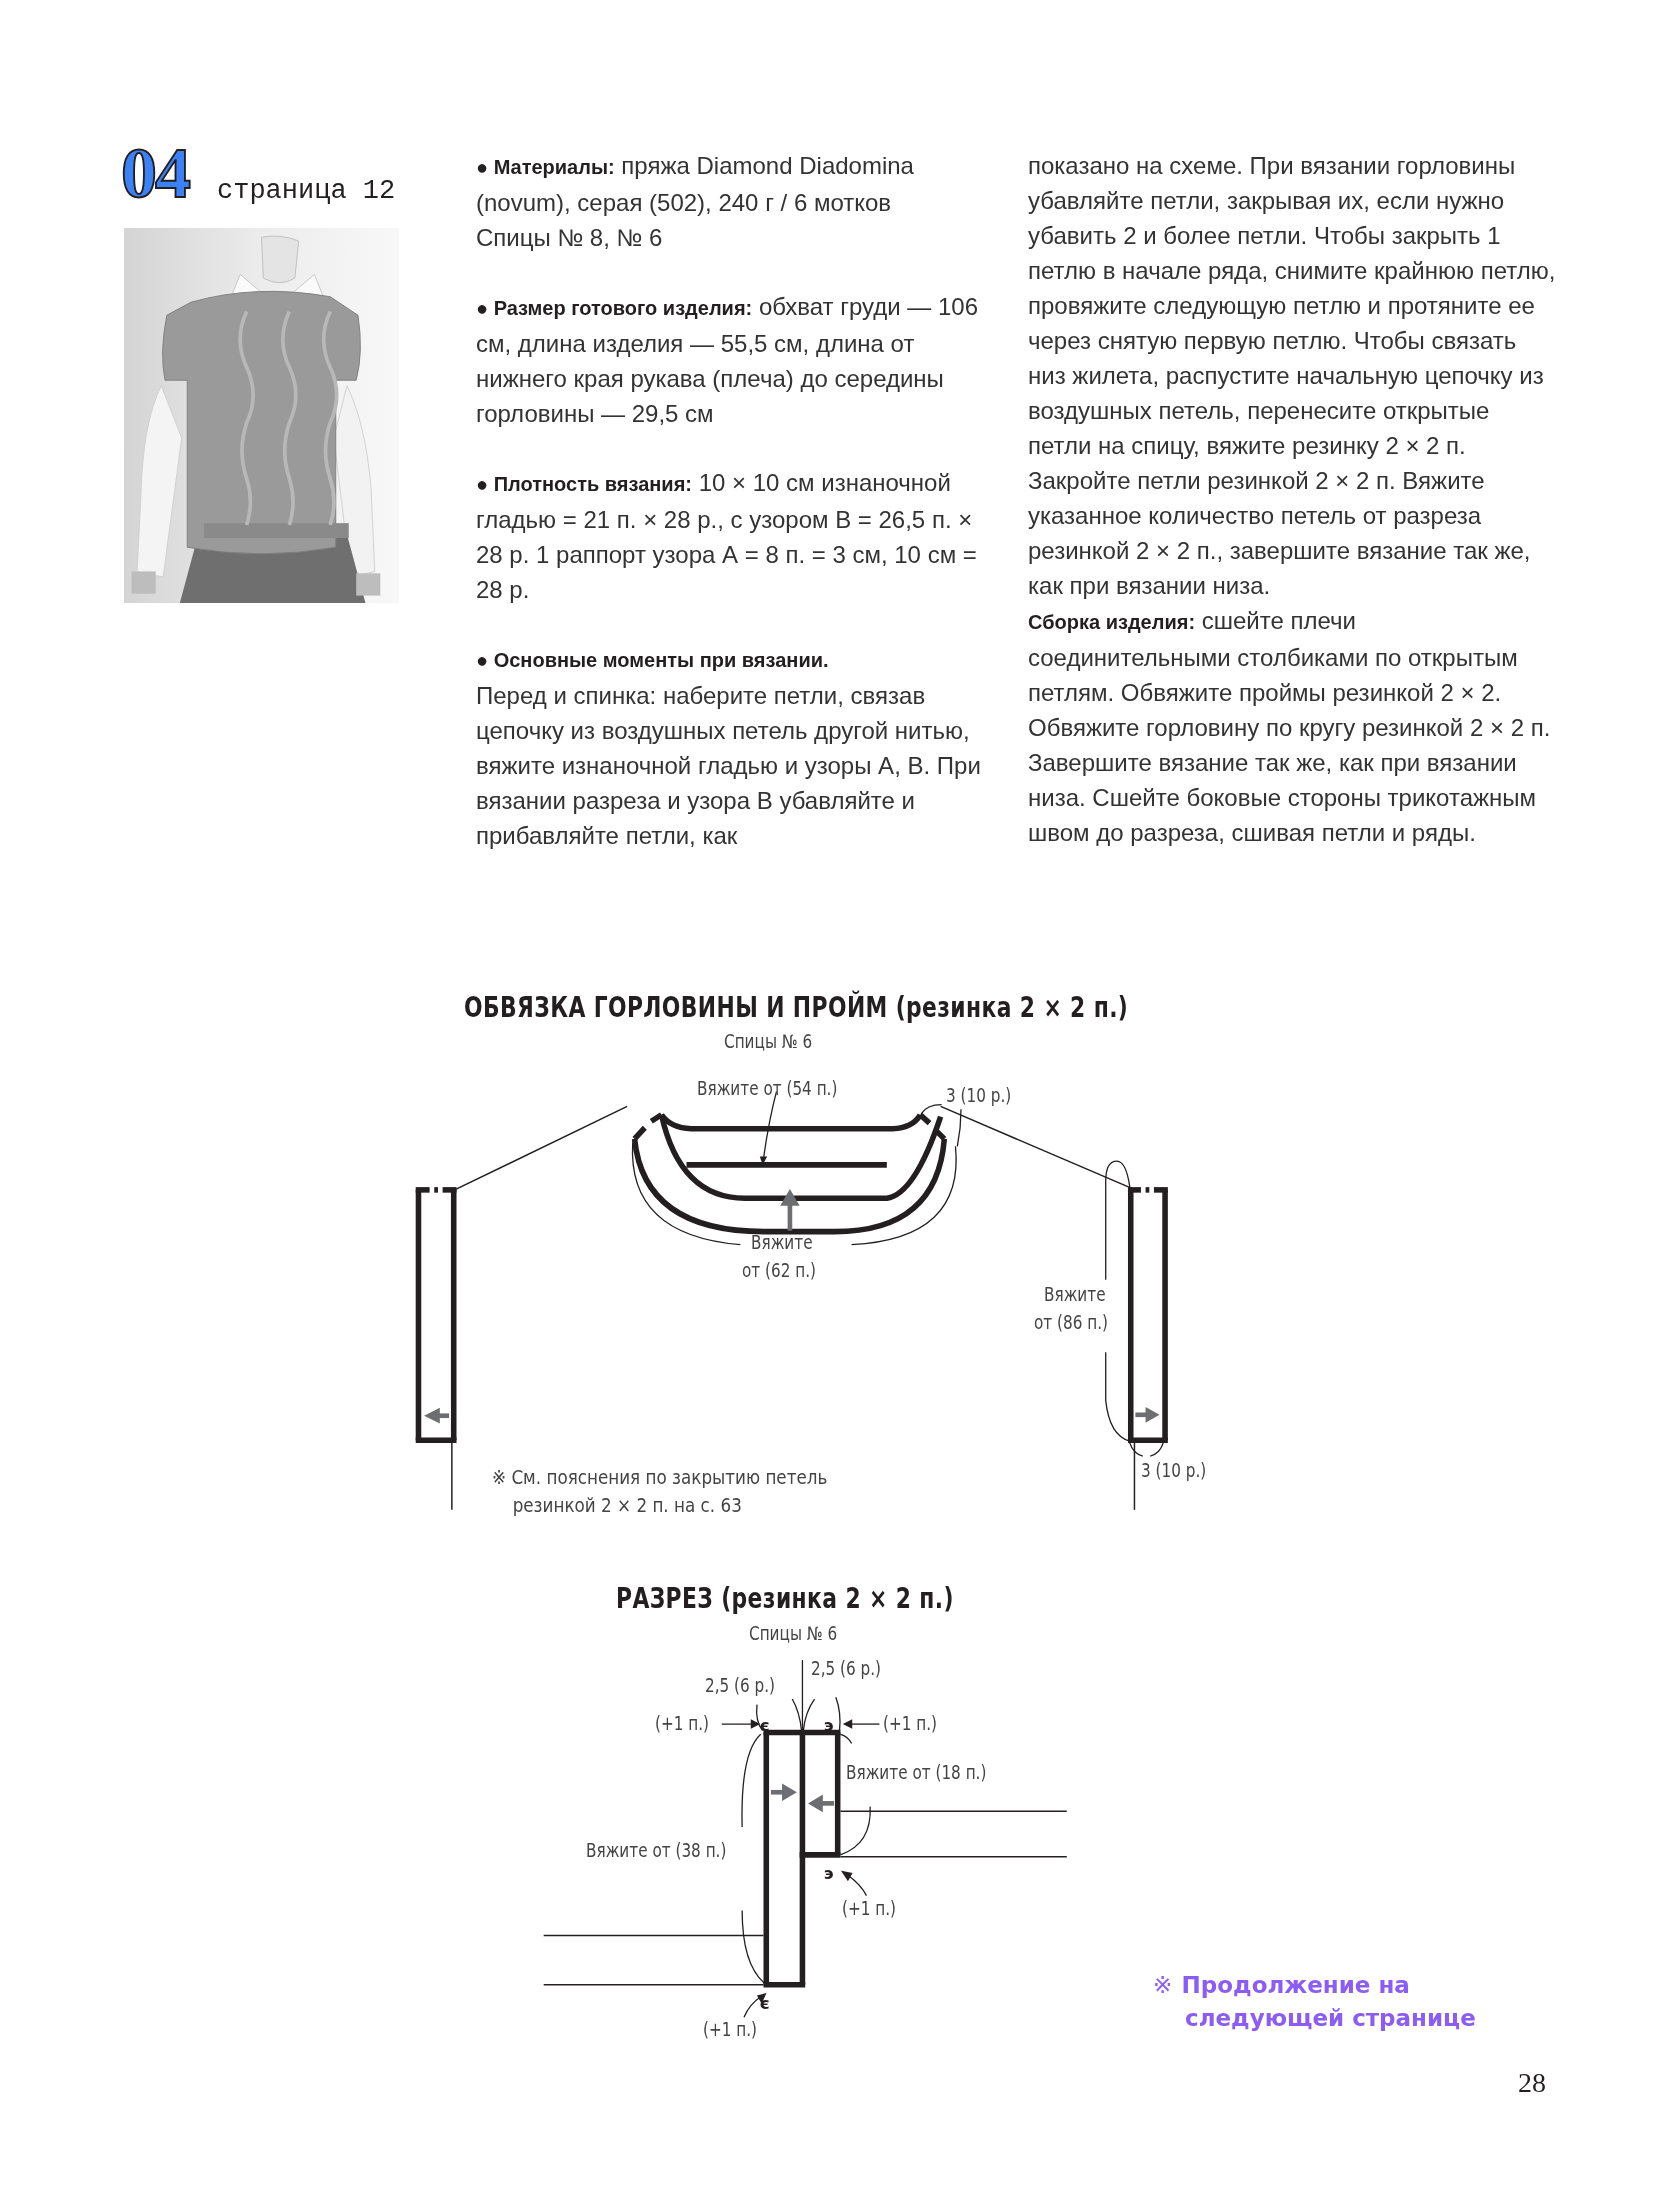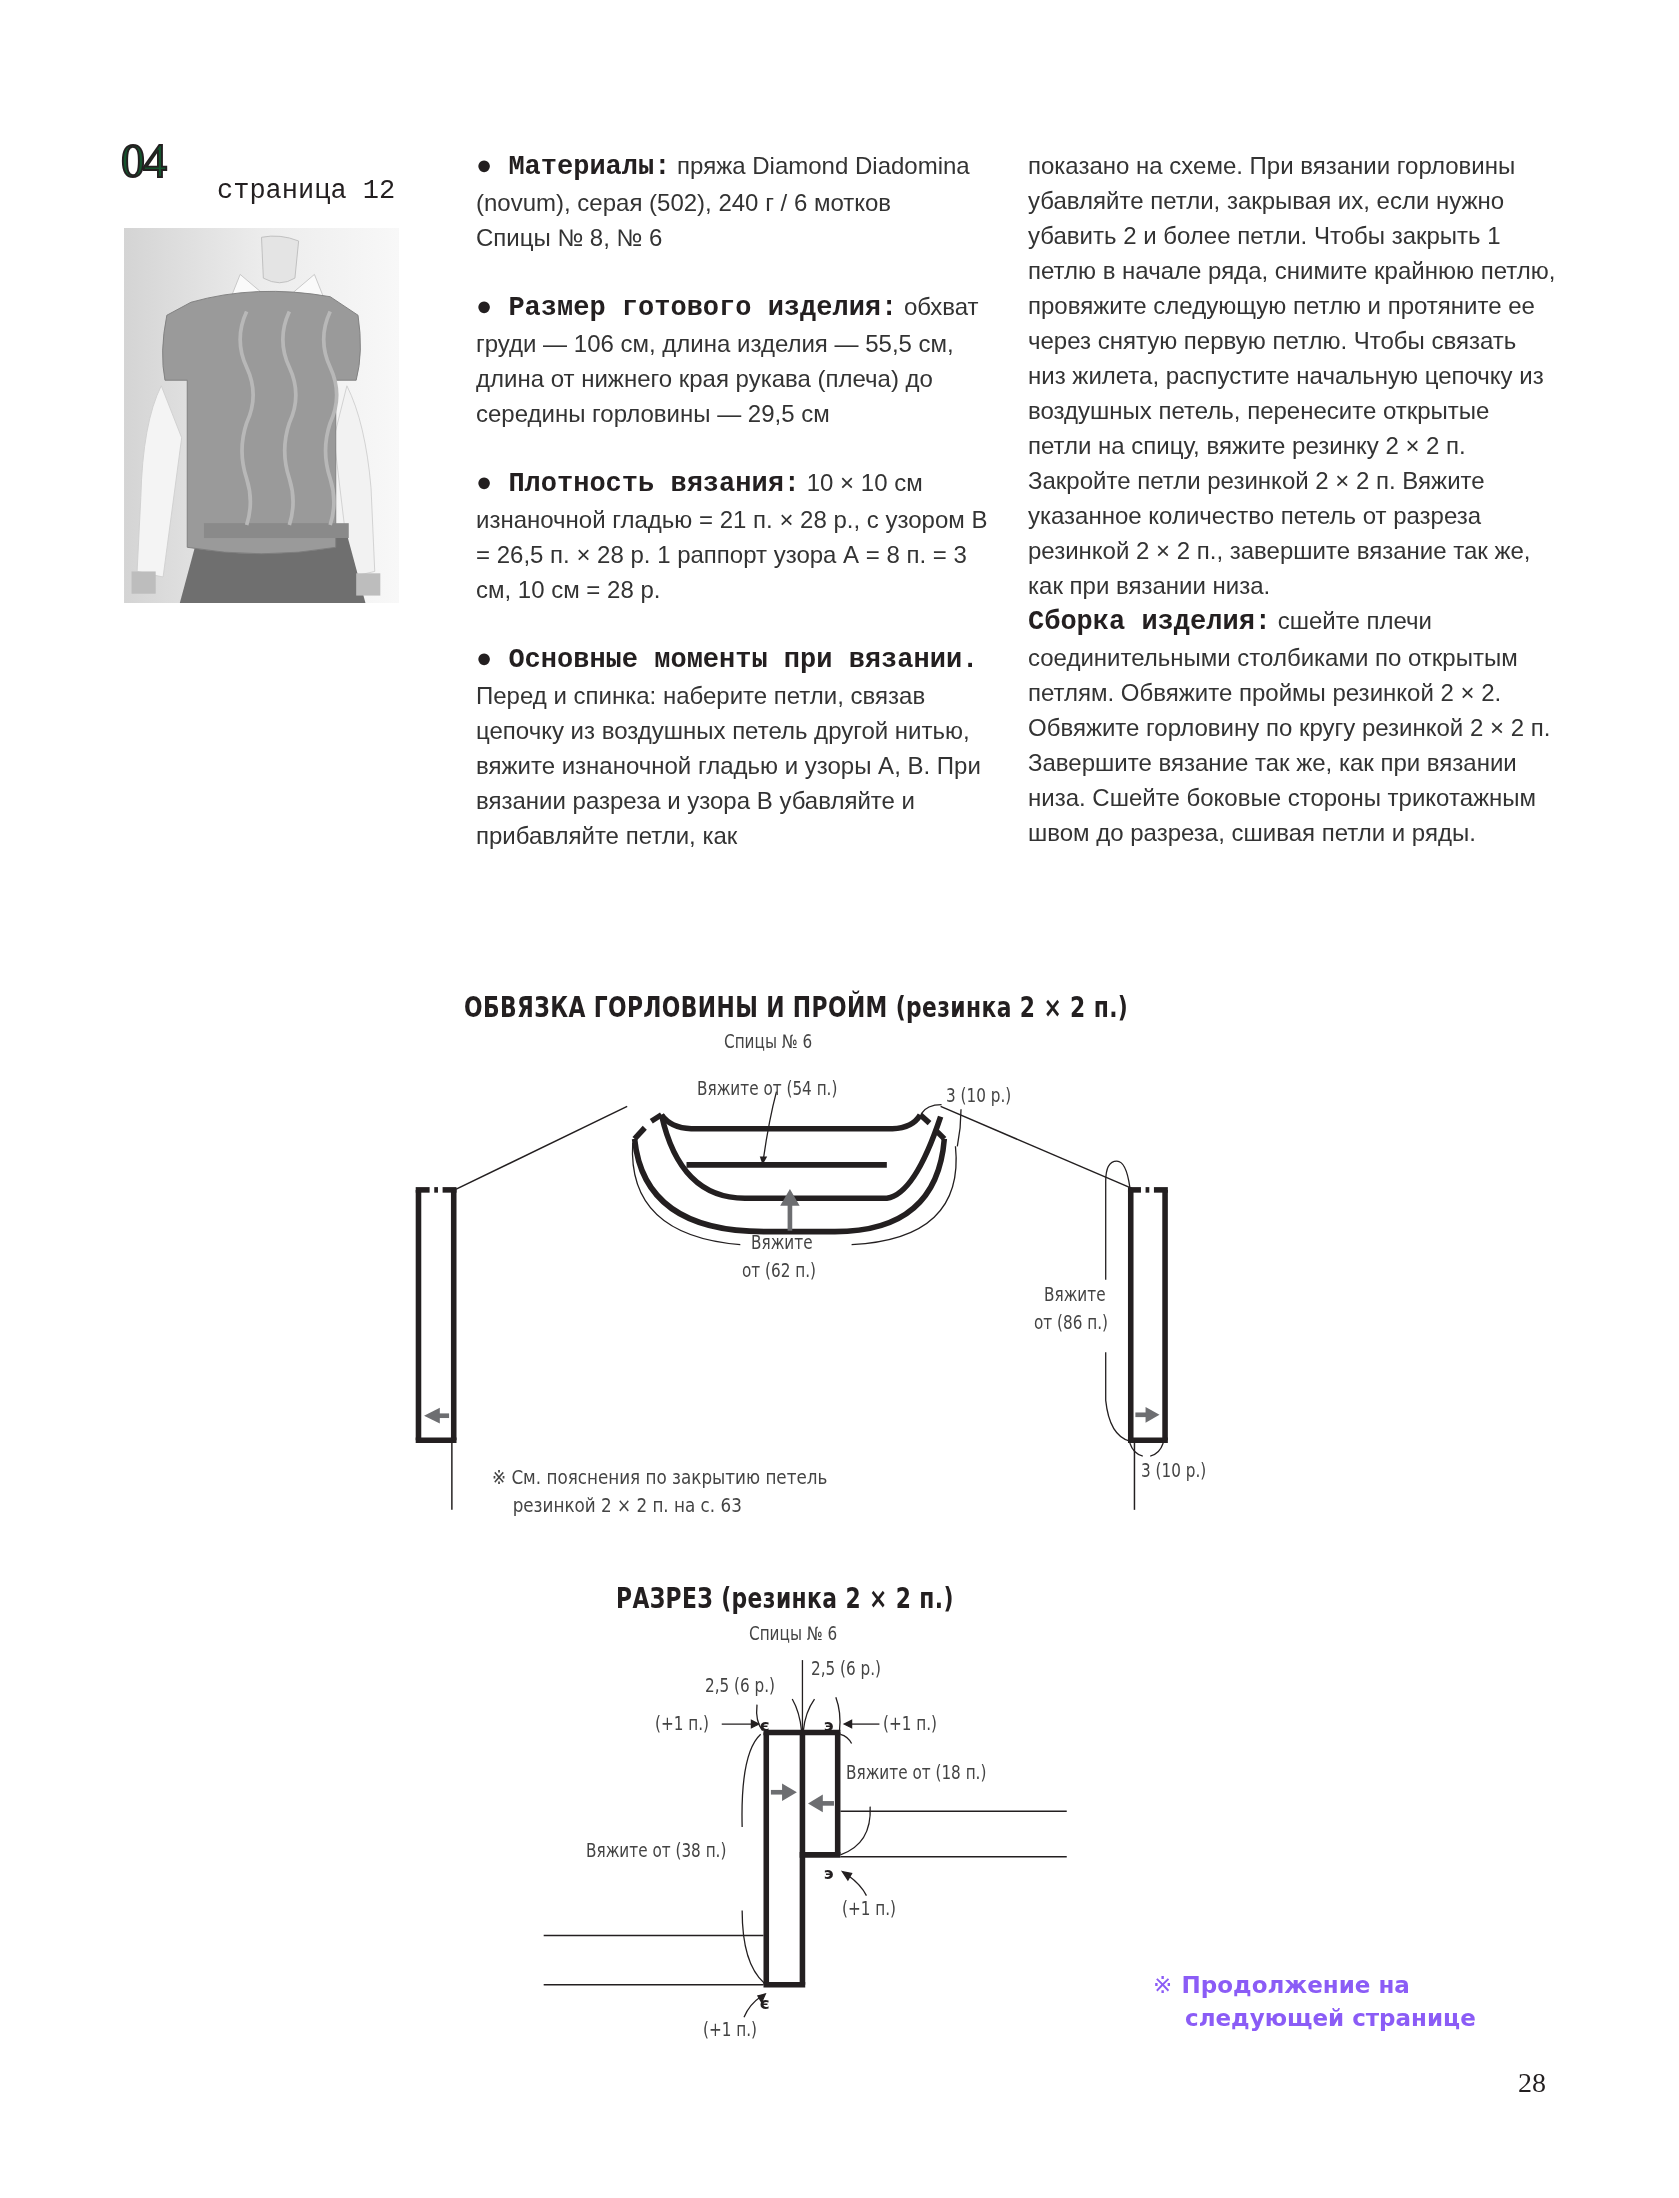--- a/index.html
+++ b/index.html
@@ -1,29 +1,29 @@
 <!DOCTYPE html>
 <html style="font-size:15px"><head>
 <meta charset="utf-8">
 <style>
   html, body { margin: 0; padding: 0; background: #ffffff; }
   body { width: 1680px; height: 2198px; position: relative; overflow: hidden; color: #231f20; }
   .abs { position: absolute; }
 
-  .pattern-no { left: 121px; top: 137px; font-size: 48px; line-height: 1; font-weight: 400; color: #14532d;
+  .pattern-no { left: 121px; top: 137px; font-size: 72px; line-height: 1; font-weight: 700; color: #3b82f6;
     -webkit-text-stroke: 1.9px #231f20; letter-spacing: -1.9px; font-family: "Liberation Serif", serif; }
   .page-ref { left: 217px; top: 176px; font-size: 27px; font-family: Liberation Mono, monospace; color: #231f20; }
 
   .photo { left: 124px; top: 228px; width: 275px; height: 375px; overflow: hidden;
     background: linear-gradient(100deg, #d9d9d9 0%, #efefef 40%, #f7f7f7 100%); }
 
   .col { font-family: "Liberation Sans", sans-serif; font-size: 24px; line-height: 35px; color: #333; }
   .col p { margin: 0; }
   .col .gap { height: 34px; }
-  .col b.h { font-family: Liberation Mono, monospace; font-weight: bold; color: #231f20; font-size: 27px; }
+  .col b.h { font-family: Liberation Sans, sans-serif; font-weight: bold; color: #231f20; font-size: 20px; }
   .col1 { left: 476px; top: 148px; width: 519px; }
   .col2 { left: 1028px; top: 148px; width: 529px; }
 
   .diag-title { font-family: "DejaVu Sans", sans-serif; font-weight: bold; font-size: 28px; color: #231f20;
     transform: scaleX(0.78); transform-origin: left top; white-space: nowrap; letter-spacing: 0.5px; }
   .lbl { font-family: "DejaVu Sans", sans-serif; font-size: 18.6px; color: #444; white-space: nowrap;
     transform: scaleX(0.82); transform-origin: left top; }
   .note { font-family: "DejaVu Sans", sans-serif; font-size: 19.5px; color: #444; line-height: 28px;
     transform: scaleX(0.86); transform-origin: left top; white-space: nowrap; }
 

